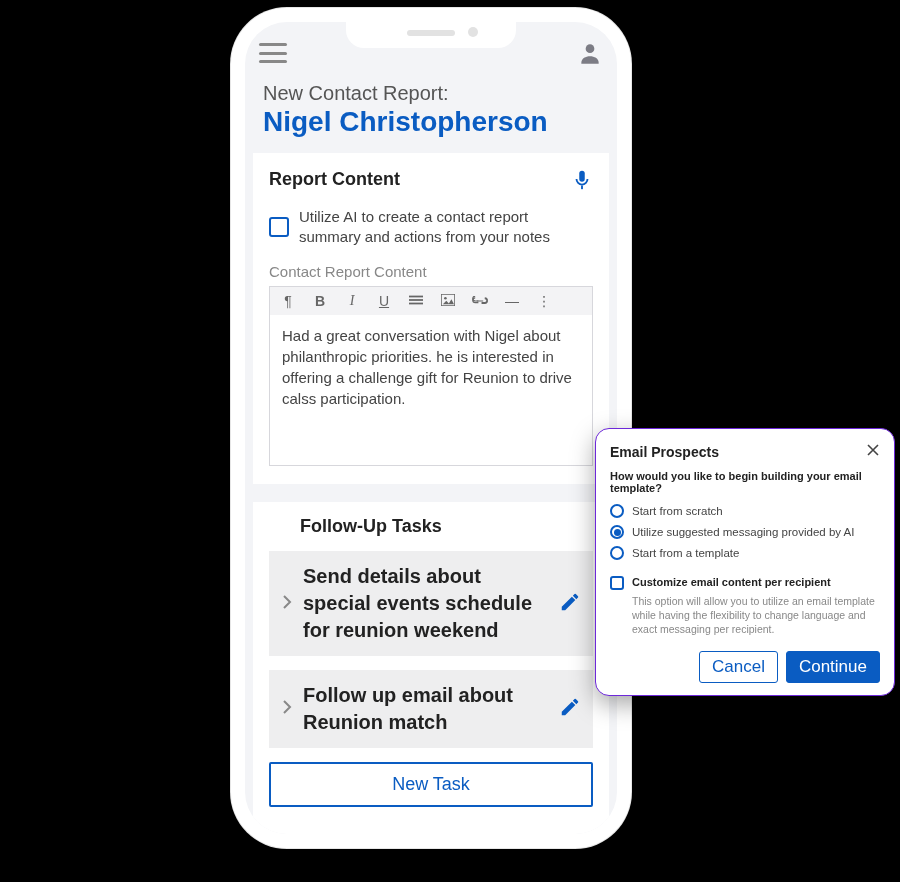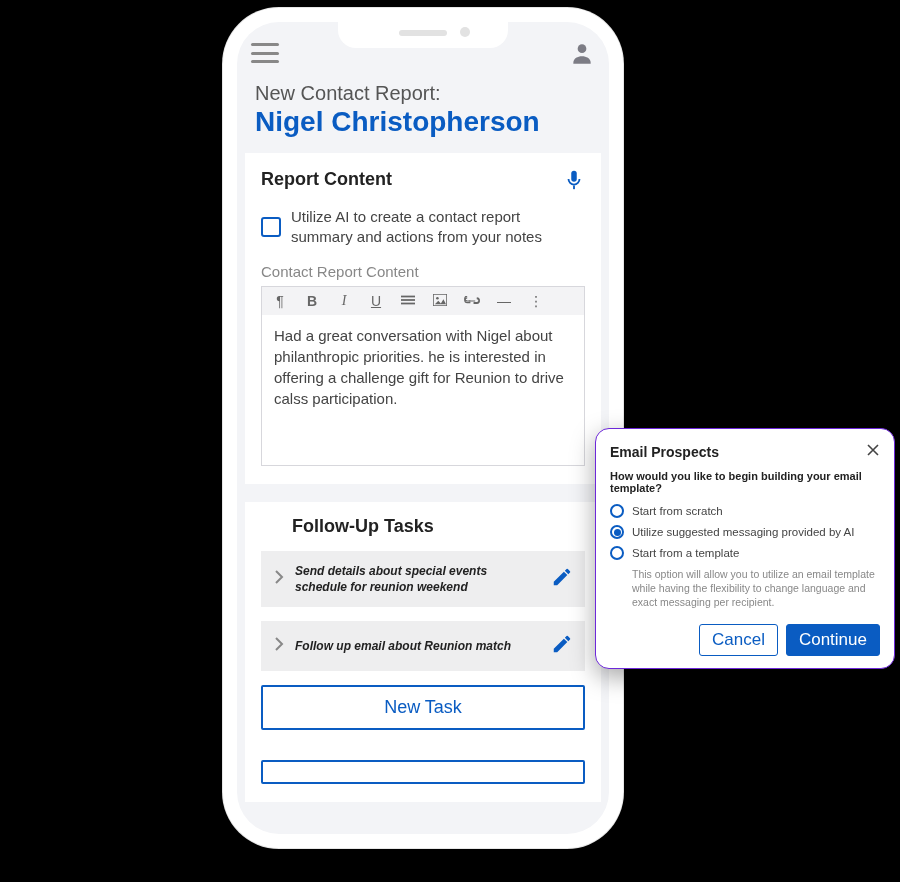--- a/index.html
+++ b/index.html
@@ -6,21 +6,21 @@
     body {
       font-family: -apple-system, BlinkMacSystemFont, "Segoe UI", Helvetica, Arial, sans-serif;
       background: #000;
       width: 900px;
       height: 882px;
       position: relative;
       overflow: hidden;
     }
     .phone-wrap {
       position: absolute;
-      left: 223px;
+      left: 231px;
       top: 8px;
       width: 400px;
       height: 840px;
       filter: drop-shadow(10px 20px 28px rgba(0,0,0,0.5));
     }
     .phone {
       width: 400px;
       height: 840px;
       background: #fff;
       border: 14px solid #fff;
@@ -132,21 +132,21 @@
       white-space:pre-wrap;
     }
     .task-card .card-header{ margin-bottom:14px;margin-left:31px; }
     .task{
       background:#eeeeef;
       display:flex; align-items:center; gap:10px;
       padding:12px 12px;
       margin-bottom:14px;
     }
     .task .chev{ color:#777; }
-    .task .ttext{ flex:1; color:#222; font-size:12px; font-weight:600; line-height:1.35;font-style:italic;}
+    .task .ttext{ flex:1; color:#222; font-size:20px; font-weight:600; line-height:1.35;}
     .task .pencil{ color:#0a5cc2; }
     .new-task-btn{
       border:2px solid #0a5cc2;
       color:#0a5cc2;
       text-align:center;
       padding:10px 0;
       font-size:18px; font-weight:500;
       border-radius:2px;
       cursor:pointer;
     }
@@ -336,19 +336,23 @@
   </div>
   <div class="radio-row">
     <span class="radio checked"></span>
     <span>Utilize suggested messaging provided by AI</span>
   </div>
   <div class="radio-row">
     <span class="radio"></span>
     <span>Start from a template</span>
   </div>
 
+  <div class="check-row">
+    <div class="checkbox"></div>
+    <div class="lbl">Customize email content per recipient</div>
+  </div>
   <div class="hint">This option will allow you to utilize an email template while having the flexibility to change language and exact messaging per recipient.</div>
 
   <div class="dlg-foot">
     <div class="btn btn-outline">Cancel</div>
     <div class="btn btn-primary">Continue</div>
   </div>
 </div>
 
 </body></html>

